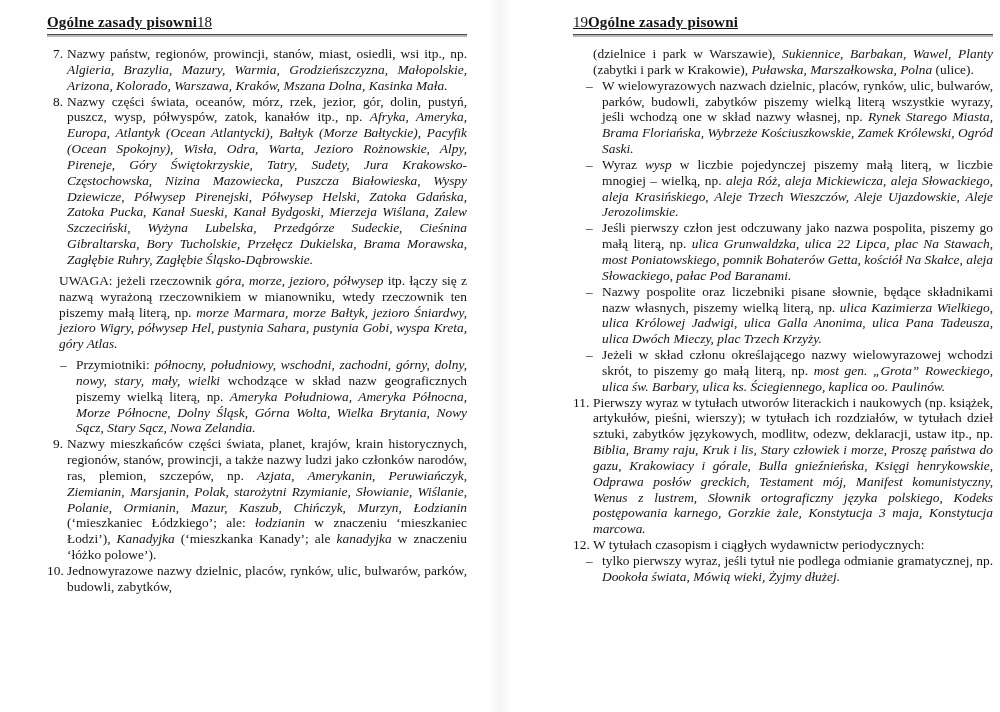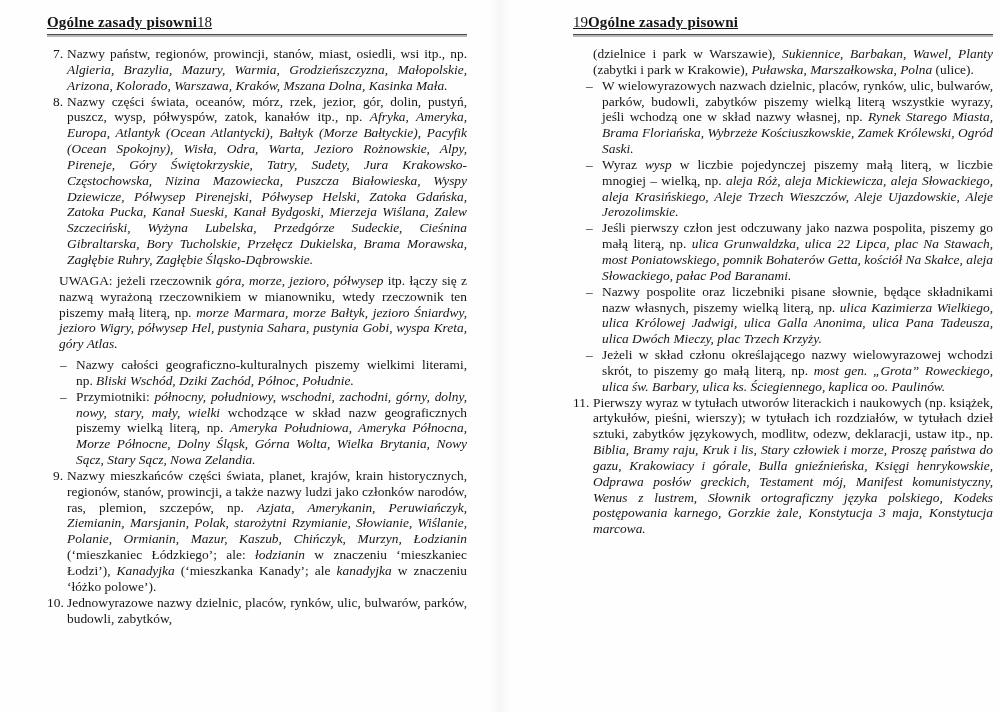--- a/index.html
+++ b/index.html
@@ -77,36 +77,37 @@
   <div class="page-col left">
     <div class="running-header">
       <span class="title">Ogólne zasady pisowni</span>
       <span class="pagenum">18</span>
     </div>
     <div class="header-rule"></div>
     <div class="page-body">
         <div class="block item"><span class="num b">7.</span><span class="b ">Nazwy państw, regionów, prowincji, stanów, miast, osiedli, wsi</span><span class=""> itp., np. </span><span class="i">Algieria, Brazylia, Mazury, Warmia, Grodzieńszczyzna, Małopolskie, Arizona, Kolorado, Warszawa, Kraków, Mszana Dolna, Kasinka Mała.</span></div>
         <div class="block item"><span class="num b">8.</span><span class="b ">Nazwy części świata, oceanów, mórz, rzek, jezior, gór, dolin, pustyń, puszcz, wysp, półwyspów, zatok, kanałów</span><span class=""> itp., np. </span><span class="i">Afryka, Ameryka, Europa, Atlantyk (Ocean Atlantycki), Bałtyk (Morze Bałtyckie), Pacyfik (Ocean Spokojny), Wisła, Odra, Warta, Jezioro Rożnowskie, Alpy, Pireneje, Góry Świętokrzyskie, Tatry, Sudety, Jura Krakowsko-Częstochowska, Nizina Mazowiecka, Puszcza Białowieska, Wyspy Dziewicze, Półwysep Pirenejski, Półwysep Helski, Zatoka Gdańska, Zatoka Pucka, Kanał Sueski, Kanał Bydgoski, Mierzeja Wiślana, Zalew Szczeciński, Wyżyna Lubelska, Przedgórze Sudeckie, Cieśnina Gibraltarska, Bory Tucholskie, Przełęcz Dukielska, Brama Morawska, Zagłębie Ruhry, Zagłębie Śląsko-Dąbrowskie.</span></div>
         <div class="block note"><span class="b ">UWAGA:</span><span class=""> jeżeli rzeczownik </span><span class="i">góra, morze, jezioro, półwysep</span><span class=""> itp. łączy się z nazwą wyrażoną rzeczownikiem w mianowniku, wtedy rzeczownik ten piszemy małą literą, np. </span><span class="i">morze Marmara, morze Bałtyk, jezioro Śniardwy, jezioro Wigry, półwysep Hel, pustynia Sahara, pustynia Gobi, wyspa Kreta, góry Atlas.</span></div>
-        <div class="block bullet"><span class="dash">–</span><span class="">Nazwy całości geograficzno-kulturalnych piszemy wielkimi literami, np. </span><span class="i">Bliski Wschód, Dziki Zachód, Północ, Południe.</span></div>
         <div class="block bullet"><span class="dash">–</span><span class="">Przymiotniki: </span><span class="i">północny, południowy, wschodni, zachodni, górny, dolny, nowy, stary, mały, wielki</span><span class=""> wchodzące w skład nazw geograficznych piszemy wielką literą, np. </span><span class="i">Ameryka Południowa, Ameryka Północna, Morze Północne, Dolny Śląsk, Górna Wolta, Wielka Brytania, Nowy Sącz, Stary Sącz, Nowa Zelandia.</span></div>
         <div class="block item"><span class="num b">9.</span><span class="b ">Nazwy mieszkańców</span><span class=""> części świata, planet, krajów, krain historycznych, regionów, stanów, prowincji, a także </span><span class="b ">nazwy ludzi jako członków narodów, ras, plemion, szczepów,</span><span class=""> np. </span><span class="i">Azjata, Amerykanin, Peruwiańczyk, Ziemianin, Marsjanin, Polak, starożytni Rzymianie, Słowianie, Wiślanie, Polanie, Ormianin, Mazur, Kaszub, Chińczyk, Murzyn, Łodzianin</span><span class=""> (‘mieszkaniec Łódzkiego’; ale: </span><span class="i">łodzianin</span><span class=""> w znaczeniu ‘mieszkaniec Łodzi’), </span><span class="i">Kanadyjka</span><span class=""> (‘mieszkanka Kanady’; ale </span><span class="i">kanadyjka</span><span class=""> w znaczeniu ‘łóżko polowe’).</span></div>
         <div class="block item"><span class="num b">10.</span><span class="b ">Jednowyrazowe nazwy dzielnic, placów, rynków, ulic, bulwarów, parków, budowli, zabytków,</span></div>
       </div>
   </div>
 
   <div class="page-col right">
     <div class="running-header">
       <span class="pagenum">19</span>
       <span class="title">Ogólne zasady pisowni</span>
     </div>
     <div class="header-rule"></div>
     <div class="page-body">
         <div class="block cont"><span class="">(dzielnice i park w Warszawie), </span><span class="i">Sukiennice, Barbakan, Wawel, Planty</span><span class=""> (zabytki i park w Krakowie), </span><span class="i">Puławska, Marszałkowska, Polna</span><span class=""> (ulice).</span></div>
         <div class="block bullet"><span class="dash">–</span><span class="b ">W wielowyrazowych nazwach dzielnic, placów, rynków, ulic, bulwarów, parków, budowli, zabytków</span><span class=""> piszemy wielką literą wszystkie wyrazy, jeśli wchodzą one w skład nazwy własnej, np. </span><span class="i">Rynek Starego Miasta, Brama Floriańska, Wybrzeże Kościuszkowskie, Zamek Królewski, Ogród Saski.</span></div>
         <div class="block bullet"><span class="dash">–</span><span class="">Wyraz </span><span class="i">wysp</span><span class=""> w liczbie pojedynczej piszemy małą literą, w liczbie mnogiej – wielką, np. </span><span class="i">aleja Róż, aleja Mickiewicza, aleja Słowackiego, aleja Krasińskiego, Aleje Trzech Wieszczów, Aleje Ujazdowskie, Aleje Jerozolimskie.</span></div>
         <div class="block bullet"><span class="dash">–</span><span class="">Jeśli pierwszy człon jest odczuwany jako nazwa pospolita, piszemy go małą literą, np. </span><span class="i">ulica Grunwaldzka, ulica 22 Lipca, plac Na Stawach, most Poniatowskiego, pomnik Bohaterów Getta, kościół Na Skałce, aleja Słowackiego, pałac Pod Baranami.</span></div>
         <div class="block bullet"><span class="dash">–</span><span class="">Nazwy pospolite oraz liczebniki pisane słownie, będące składnikami nazw własnych, piszemy wielką literą, np. </span><span class="i">ulica Kazimierza Wielkiego, ulica Królowej Jadwigi, ulica Galla Anonima, ulica Pana Tadeusza, ulica Dwóch Mieczy, plac Trzech Krzyży.</span></div>
         <div class="block bullet"><span class="dash">–</span><span class="">Jeżeli w skład członu określającego nazwy wielowyrazowej wchodzi </span><span class="b ">skrót,</span><span class=""> to piszemy go małą literą, np. </span><span class="i">most gen. „Grota” Roweckiego, ulica św. Barbary, ulica ks. Ściegiennego, kaplica oo. Paulinów.</span></div>
         <div class="block item"><span class="num b">11.</span><span class="b ">Pierwszy wyraz w tytułach utworów</span><span class=""> literackich i naukowych (np. książek, artykułów, pieśni, wierszy); w tytułach ich rozdziałów, w tytułach dzieł sztuki, zabytków językowych, modlitw, odezw, deklaracji, ustaw itp., np. </span><span class="i">Biblia, Bramy raju, Kruk i lis, Stary człowiek i morze, Proszę państwa do gazu, Krakowiacy i górale, Bulla gnieźnieńska, Księgi henrykowskie, Odprawa posłów greckich, Testament mój, Manifest komunistyczny, Wenus z lustrem, Słownik ortograficzny języka polskiego, Kodeks postępowania karnego, Gorzkie żale, Konstytucja 3 maja, Konstytucja marcowa.</span></div>
+        <div class="block item"><span class="num b">12.</span><span class="b ">W tytułach czasopism</span><span class=""> i ciągłych wydawnictw periodycznych:</span></div>
+        <div class="block bullet"><span class="dash">–</span><span class="">tylko pierwszy wyraz, jeśli tytuł nie podlega odmianie gramatycznej, np. </span><span class="i">Dookoła świata, Mówią wieki, Żyjmy dłużej.</span></div>
       </div>
   </div>
 </div>
 
 </body></html>

